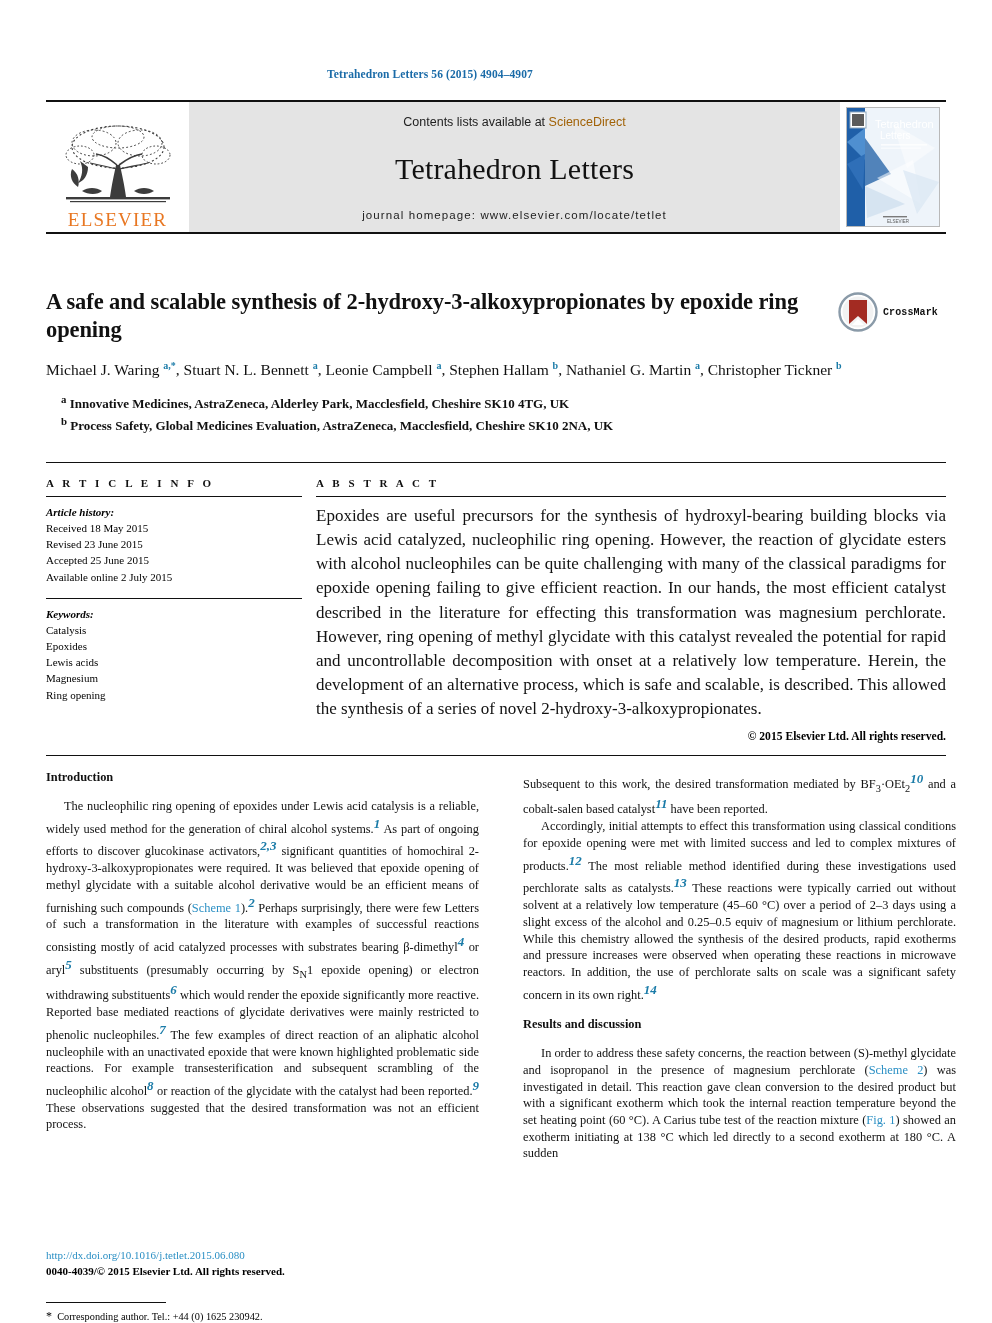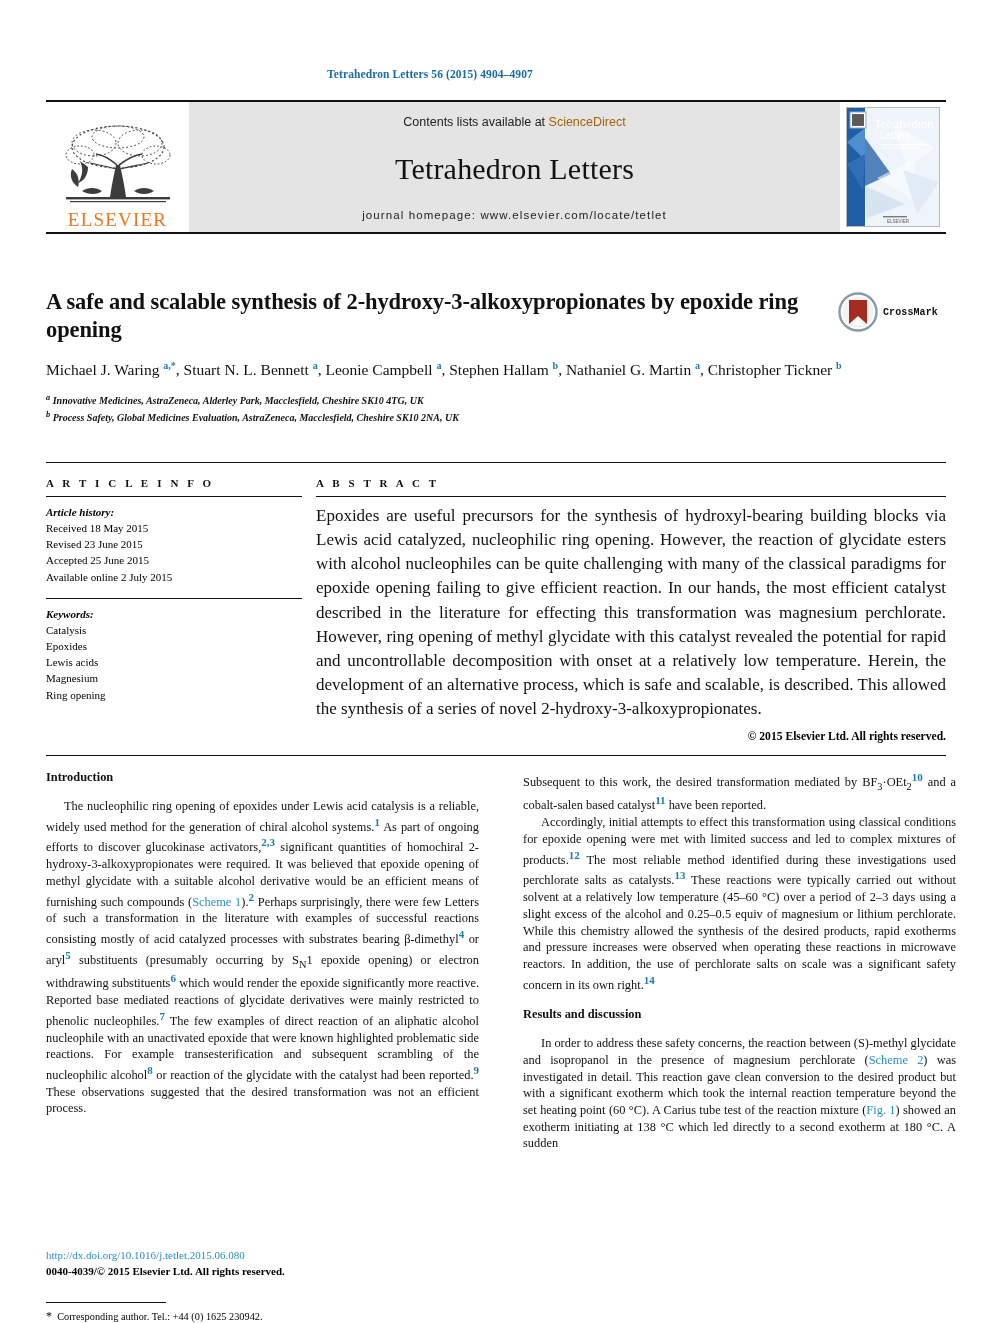--- a/index.html
+++ b/index.html
@@ -153,25 +153,25 @@
     color: #111;
   }
   .authors sup, .affil sup {
     color: #1a7ba8;
     font-size: 10px;
     vertical-align: super;
     font-weight: bold;
   }
   .affils {
     margin-top: 11px;
-    font-size: 10px;
-    font-style: italic;
+    font-size: 13px;
     font-weight: bold;
     line-height: 1.42;
     color: #111;
+    margin-left: 15px;
   }
   .affils sup { color: #111; font-weight: bold; }
 
   
   .panel {
     position: absolute;
     top: 462px; left: 46px; width: 900px;
     border-top: 1.6px solid #111;
     border-bottom: 1.6px solid #111;
     padding: 14px 0 12px 0;
@@ -225,21 +225,21 @@
   p.bodyp {
     font-size: 12.4px;
     line-height: 1.345;
     text-align: justify;
     margin: 0;
     text-indent: 18px;
     color: #111;
     hyphens: auto;
   }
   p.bodyp.noind { text-indent: 0; }
-  .ref { color: #1a7ba8; font-weight: bold; font-size: 11px; vertical-align: super; }
+  .ref { color: #1a7ba8; font-weight: bold; font-size: 13px; vertical-align: super; font-style: italic; }
   .lnk { color: #2a8fc4; }
   .fnote {
     position: absolute;
     left: 0; bottom: 0; width: 433px;
   }
   .fnote-rule { border-top: 1.3px solid #111; width: 120px; margin-bottom: 5px; }
   .fnote-txt { font-size: 10.3px; line-height: 1.42; }
   .fnote-txt .em { font-style: italic; font-weight: bold; }
   .doi-block {
     position: absolute;

